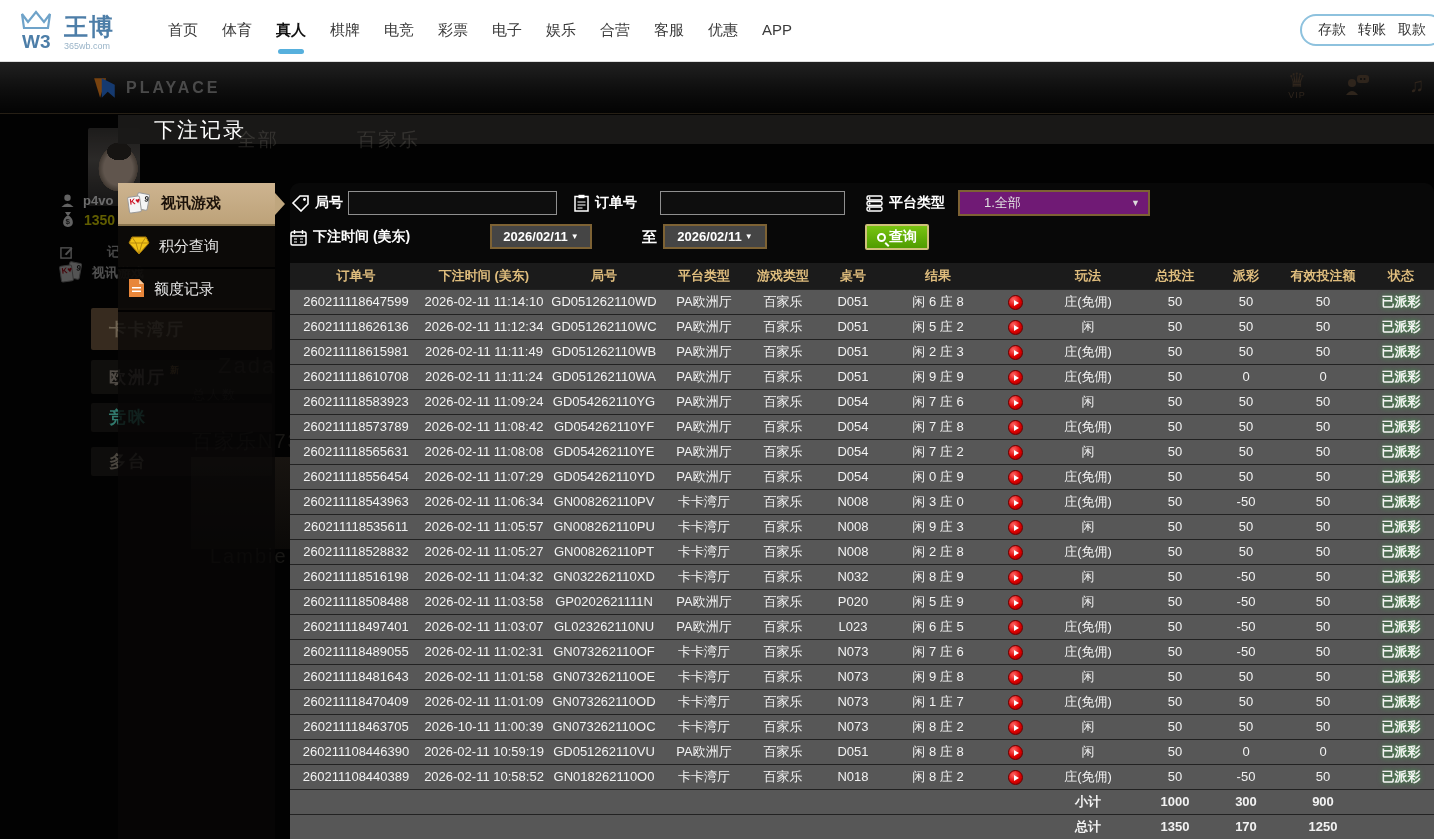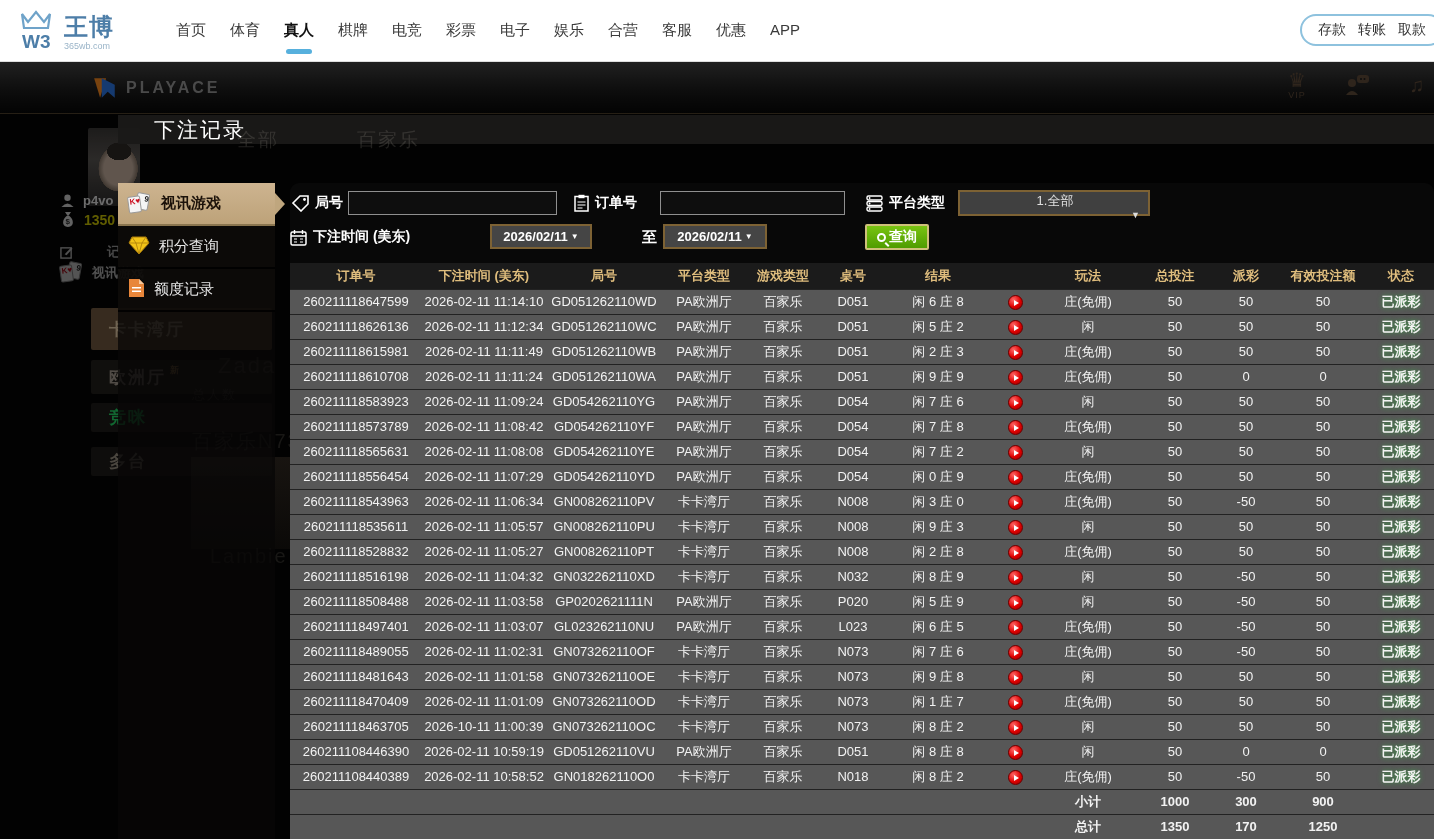--- a/index.html
+++ b/index.html
@@ -1,21 +1,21 @@
 <!DOCTYPE html>
 <html><head>
 <meta charset="utf-8">
 <style>
   * { margin:0; padding:0; box-sizing:border-box; }
   html,body { width:1434px; height:839px; overflow:hidden; background:#000;
     font-family:"Liberation Sans","DejaVu Sans",sans-serif; }
 
   
   .topbar { position:relative; width:1434px; height:62px; background:#fff; z-index:30;
-    display:flex; align-items:center; border-bottom:1px solid #ddd;gap:8px; }
+    display:flex; align-items:center; border-bottom:1px solid #ddd; }
   .brand { display:flex; align-items:center; margin-left:14px; }
   .brand-mark { width:44px; height:46px; position:relative; color:#6fa3c9; }
   .brand-text { margin-left:6px; display:flex; flex-direction:column; }
   .brand-name { font-size:24px; font-weight:bold; color:#4d7ea8; letter-spacing:1px; }
   .brand-domain { font-size:9px; color:#9ab4c8; margin-top:-2px; }
   .nav { display:flex; margin-left:42px; }
   .nav-item { position:relative; font-size:15px; color:#3a3a3a; padding:10px 12px; cursor:pointer; white-space:nowrap; }
   .nav-item.active { font-weight:bold; color:#111; }
   .nav-item.active::after { content:""; position:absolute; left:50%; transform:translateX(-50%);
     bottom:-4px; width:26px; height:5px; border-radius:3px; background:#57b0dd; }
@@ -45,21 +45,21 @@
       linear-gradient(180deg,#3a3632 0%,#57504a 40%,#2c2a28 100%);
     filter:saturate(.5); }
   .bg-row { left:60px; display:flex; align-items:center; gap:8px; color:#cfcfcf; font-size:13px; font-weight:bold; }
   .bg-balance { color:#b9b200; font-size:14px; }
   .bg-note { color:#8a8a8a; }
   .bg-video { color:#9a9a9a; }
   .bgmenu { left:91px; width:181px; border-radius:2px; display:flex; align-items:center;
     padding-left:18px; font-size:17px; font-weight:bold; letter-spacing:2px; }
   .bgmenu.m0 { top:246px; height:42px; background:#6a543c; color:#d3bd9c; }
   .bgmenu.m1 { top:298px; height:34px; background:#201d1a; color:#9a9186; }
-  .bgmenu.m2 { top:341px; height:29px; background:#1c1a17; color:#22c55e;align-items:center; }
+  .bgmenu.m2 { top:341px; height:29px; background:#1c1a17; color:#5eead4;align-items:center; }
   .bgmenu.m3 { top:385px; height:29px; background:#1c1a17; color:#8f8679; }
   .bgmenu .badge { font-size:9px; color:#a9854f; margin-left:4px; align-self:flex-start; margin-top:4px; letter-spacing:0; }
 
   
   .modal { position:absolute; left:118px; top:53px; width:1316px; height:724px; z-index:10;
     display:flex; flex-direction:column;gap:39px; }
   .modal-title { position:relative; height:45px; background:rgba(26,25,24,0.96);
     display:flex; align-items:center; }
   .modal-title h1 { margin-left:36px; font-size:21px; font-weight:normal; color:#fff; letter-spacing:2px; }
   .faint-tab { position:absolute; top:12px; font-size:19px; color:rgba(150,145,135,0.22); letter-spacing:2px; }
@@ -90,22 +90,22 @@
   .cards-ic .back { left:8px; top:0; transform:rotate(10deg); color:#222; padding:1px 0 0 7px; }
   .cards-ic .front { left:0; top:3px; transform:rotate(-8deg); color:#cc1122; font-weight:bold; padding:1px 0 0 1px; }
   .gem-ic, .doc-ic, .f-ic { flex:0 0 auto; display:inline-block; }
 
   .mcontent { flex:1; margin-left:15px; background:rgba(8,8,8,0.95); z-index:2; display:flex; flex-direction:column;border-radius:9px; }
 
   
   .filters { position:relative; height:80px; flex:0 0 80px; color:#fff; }
   .fl { position:absolute; display:flex; align-items:center; gap:6px; font-size:14px; font-weight:bold; height:26px; }
   .f-input { position:absolute; height:24px; background:rgba(18,18,18,0.6); border:1px solid #8f8f8f; }
-  .f-select { position:absolute; height:26px; background:#404040; border:2px solid #7d6234; color:#e0e0e0;
-    font-size:13px; display:flex; align-items:center; padding:0 8px 0 10px; cursor:pointer;flex-direction:column; }
+  .f-select { position:absolute; height:26px; background:#701a75; border:2px solid #7d6234; color:#e0e0e0;
+    font-size:13px; display:flex; align-items:center; padding:0 8px 0 24px; cursor:pointer; }
   .f-select .arr { margin-left:auto; font-size:9px; color:#ddd; }
   .f-date { position:absolute; height:25px; background:#454545; border:2px solid #7d6234; color:#fff;
     font-size:13px; font-weight:bold; display:flex; align-items:center; justify-content:center; gap:3px; cursor:pointer; }
   .f-date .arr { font-size:8px; }
   .to-word { position:absolute; font-size:15px; font-weight:bold; color:#fff; }
   .search-btn { position:absolute; height:26px; width:64px; background:linear-gradient(180deg,#79c411 0%,#4f9c00 100%);
     border:2px solid #cfc07a; border-radius:2px; color:#fff; font-size:14px; font-weight:bold;
     display:flex; align-items:center; justify-content:center; gap:3px; cursor:pointer; }
   .mag { width:9px; height:9px; border:2px solid #fff; border-radius:50%; position:relative; display:inline-block; }
   .mag::after { content:""; position:absolute; width:2px; height:5px; background:#fff; left:7px; top:7px; transform:rotate(-45deg); }

